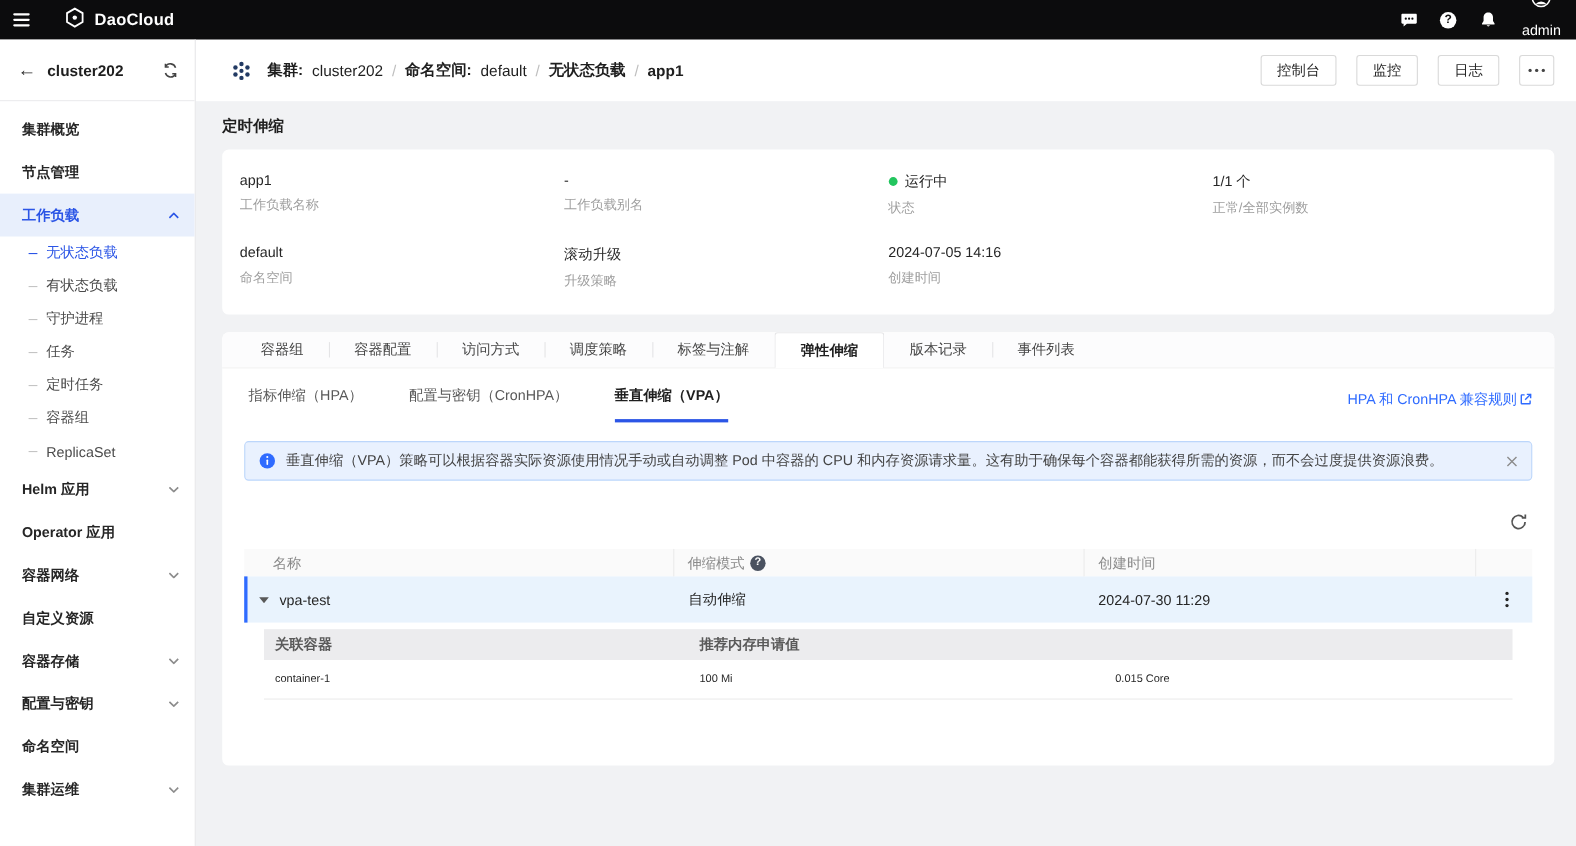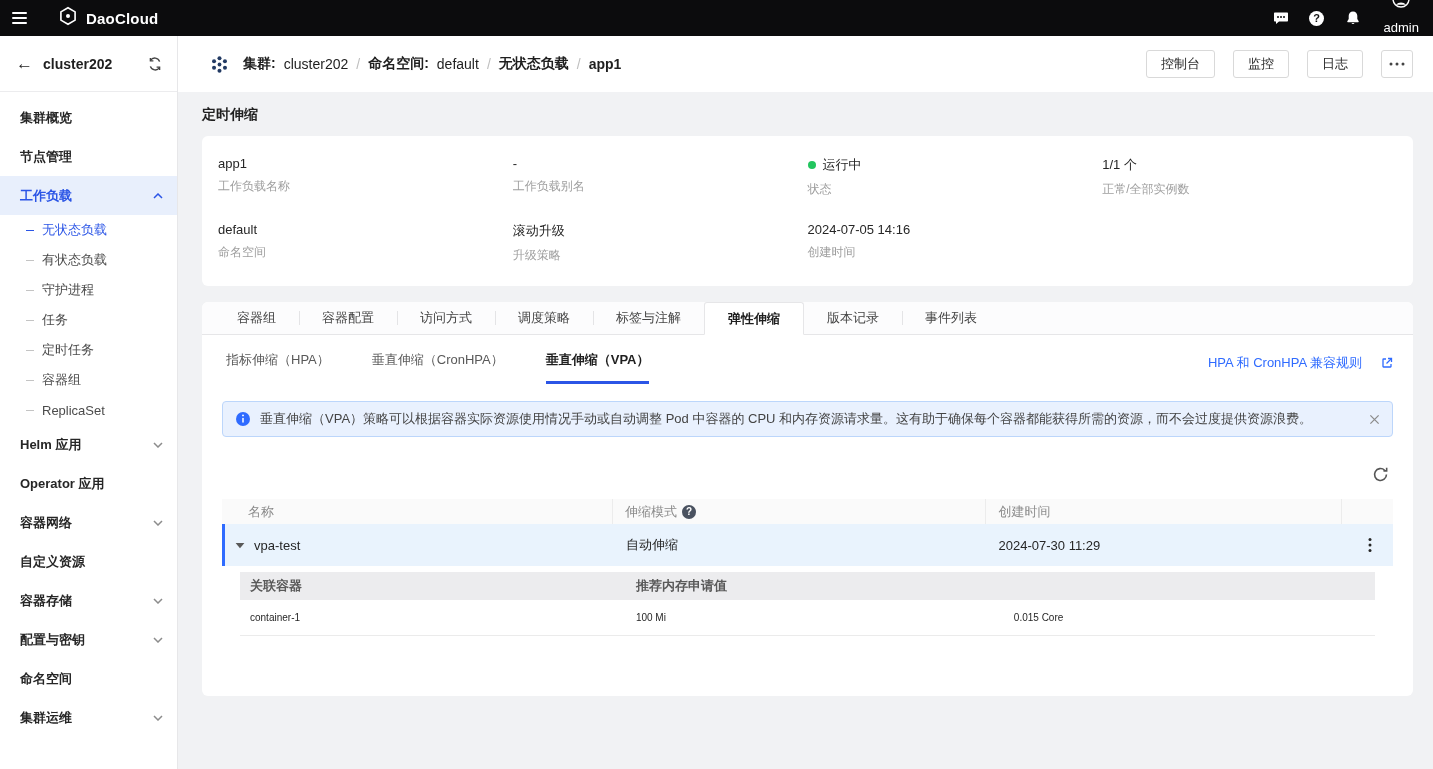--- a/index.html
+++ b/index.html
@@ -68,21 +68,21 @@
   .detail-card{background:#fff;border-radius:6px;margin-top:16px;min-height:386px;padding-bottom:60px;}
   .tabstrip{display:flex;background:#fcfcfd;border-bottom:1px solid #e6e6e8;border-radius:6px 6px 0 0;height:33px;align-items:stretch;padding-left:12px;}
   .tab{position:relative;padding:0 23px;display:flex;align-items:center;font-size:13px;color:#454545;cursor:pointer;}
   .tab + .tab::before{content:"";position:absolute;left:0;top:9px;height:14px;width:1px;background:#e4e4e6;}
   .tab.active{background:#fff;border:1px solid #e6e6e8;border-bottom:1px solid #fff;margin-bottom:-1px;border-radius:3px 3px 0 0;font-weight:700;color:#1f1f1f;}
   .tab.active::before, .tab.active + .tab::before{display:none;}
 
   .subtabs-row{display:flex;align-items:flex-end;padding:16px 20px 0 24px;}
   .subtab{font-size:13px;color:#595959;padding-bottom:12px;margin-right:42px;cursor:pointer;border-bottom:3px solid transparent;}
   .subtab.active{color:#1f1f1f;font-weight:700;border-bottom-color:var(--accent);}
-  .compat-link{margin-left:auto;display:flex;align-items:center;gap:19px;font-size:13px;color:var(--link);text-decoration:none;padding-bottom:12px;cursor:pointer;}
+  .compat-link{margin-left:auto;display:flex;align-items:center;gap:2px;font-size:13px;color:var(--link);text-decoration:none;padding-bottom:12px;cursor:pointer;}
 
   .alert{margin:17px 20px 0;background:var(--alert-bg);border:1px solid var(--alert-border);border-radius:4px;padding:8px 12px;display:flex;align-items:center;gap:9px;font-size:13px;color:#444;}
   .alert-close{margin-left:auto;color:#8c8c8c;display:flex;align-items:center;}
 
   .toolbar{margin:18px 20px 0;height:38px;display:flex;align-items:center;justify-content:flex-end;}
   .refresh-btn{color:#555;display:flex;align-items:center;padding:4px;}
 
   .vtable{margin:6px 20px 0;}
   .vt-head,.vt-row{display:grid;grid-template-columns:33.3% 31.9% 30.4% 1fr;align-items:center;}
   .vt-head{background:#fafafa;height:25px;font-size:13px;color:#8a8a8a;}
@@ -354,21 +354,21 @@
             <div class="tab">访问方式</div>
             <div class="tab">调度策略</div>
             <div class="tab">标签与注解</div>
             <div class="tab active">弹性伸缩</div>
             <div class="tab">版本记录</div>
             <div class="tab">事件列表</div>
           </div>
 
           <div class="subtabs-row">
             <div class="subtab">指标伸缩（HPA）</div>
-            <div class="subtab">垂直伸缩（CronHPA）</div>
+            <div class="subtab">配置与密钥（CronHPA）</div>
             <div class="subtab active">垂直伸缩（VPA）</div>
             <a class="compat-link">
               <span>HPA 和 CronHPA 兼容规则</span>
               <svg width="12" height="12" viewBox="0 0 12 12" fill="none" stroke="currentColor" stroke-width="1.3">
                 <path d="M5 2H2.5a.5.5 0 0 0-.5.5v7a.5.5 0 0 0 .5.5h7a.5.5 0 0 0 .5-.5V7"></path>
                 <path d="M7 1.5h3.5V5"></path>
                   <path d="M10.5 1.5L5.5 6.5"></path>
               </svg>
             </a>
           </div>

